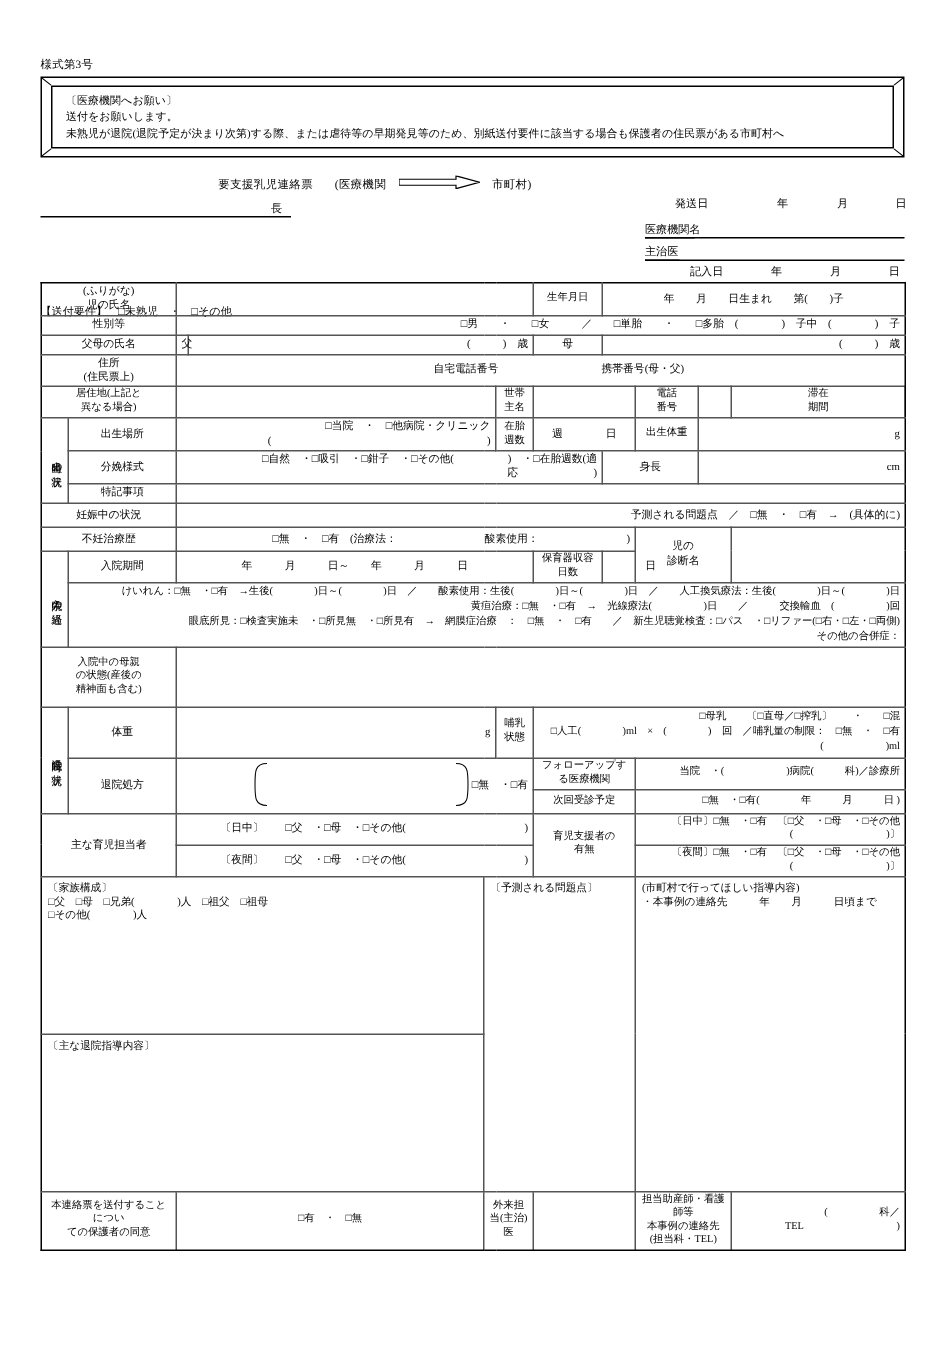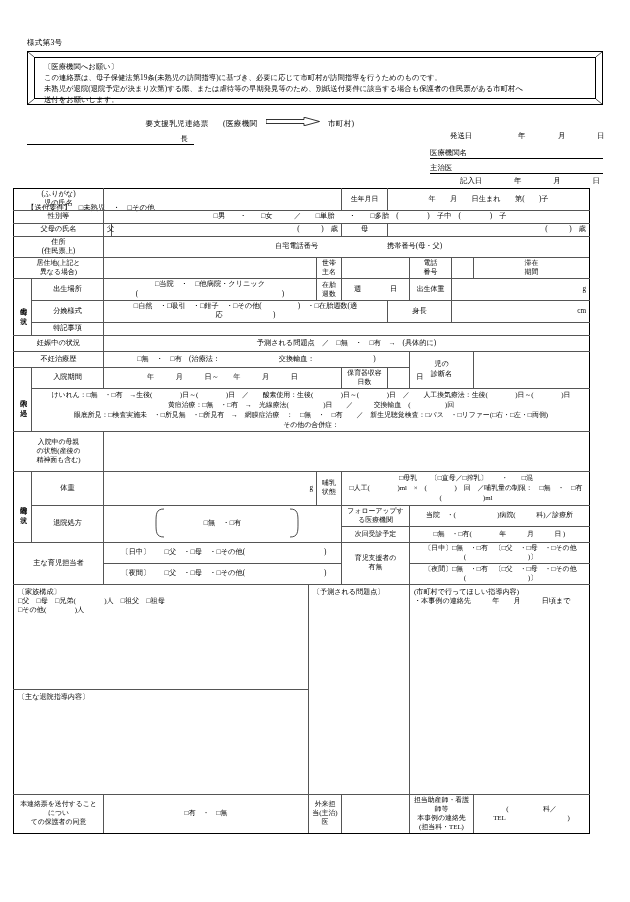--- a/index.html
+++ b/index.html
@@ -121,42 +121,42 @@
     position: absolute;
     left: 460px;
     top: 176px;
     font-size: 7.4px;
     white-space: nowrap;
   }
 
   
   table.grid {
     position: absolute;
-    left: 13px;
+    left: 27px;
     top: 188px;
     width: 576px;
     border-collapse: collapse;
     table-layout: fixed;
     font-size: 7.2px;
   }
   table.grid td {
     border: 0.7px solid #555;
     padding: 1px 3px;
     vertical-align: middle;
     line-height: 1.3;
     height: 13px;
     box-sizing: border-box;
   }
   .outer-top   { border-top: 1.4px solid #000 !important; }
   .outer-left  { border-left: 1.4px solid #000 !important; }
   .outer-right { border-right: 1.4px solid #000 !important; }
   .outer-bot   { border-bottom: 1.4px solid #000 !important; }
 
   .c  { text-align: center; }
-  .l  { text-align: center; }
+  .l  { text-align: right; }
   .r  { text-align: right; }
   .tiny { font-size: 6.9px; }
   .vtop { vertical-align: top; padding-top: 2px; }
 
   .vert {
     writing-mode: vertical-rl;
     text-orientation: upright;
     margin: 0 auto;
     letter-spacing: 0.5px;
     line-height: 1.1;
@@ -200,23 +200,22 @@
   <div class="notice-outer">
     <div class="notice-inner"></div>
     <svg class="notice-corner" viewBox="0 0 576 54" preserveAspectRatio="none">
       <line x1="0" y1="0" x2="6" y2="5" stroke="#000" stroke-width="0.7"></line>
       <line x1="576" y1="0" x2="570" y2="5" stroke="#000" stroke-width="0.7"></line>
       <line x1="0" y1="54" x2="6" y2="49" stroke="#000" stroke-width="0.7"></line>
       <line x1="576" y1="54" x2="570" y2="49" stroke="#000" stroke-width="0.7"></line>
     </svg>
     <div class="notice-text">
       <div>〔医療機関へお願い〕</div>
-      <div>この連絡票は、母子保健法第19条(未熟児の訪問指導)に基づき、必要に応じて市町村が訪問指導を行うためのものです。</div>
+      <div>送付をお願いします。</div>
       <div>未熟児が退院(退院予定が決まり次第)する際、または虐待等の早期発見等のため、別紙送付要件に該当する場合も保護者の住民票がある市町村へ</div>
-      <div>送付をお願いします。</div>
     </div>
   </div>
 
   <div class="doc-title">
     <span>要支援乳児連絡票</span>
     <span style="display:inline-block;width:10px"></span>
     <span>(医療機関</span>
     <span class="arrow-wrap">
       <svg width="54" height="9" viewBox="0 0 54 9">
         <polygon points="0,2.5 38,2.5 38,0.2 53.5,4.5 38,8.8 38,6.5 0,6.5" fill="none" stroke="#000" stroke-width="0.8"></polygon>
@@ -355,21 +354,21 @@
     <tr>
       <td class="c outer-left" colspan="2" style="height:16px">妊娠中の状況</td>
       <td class="l outer-right" colspan="9">予測される問題点　／　□無　・　□有　→　(具体的に)</td>
     </tr>
 
     <tr>
       <td class="c outer-left" colspan="2" style="height:16px">不妊治療歴</td>
       <td class="l" colspan="6">
         <span>□無　・　□有　(治療法：</span>
         <span class="g6"></span>
-        <span>交換輸血：</span>
+        <span>酸素使用：</span>
         <span class="g6"></span>
         <span>)</span>
       </td>
       <td class="c" colspan="2" rowspan="2">
         <span class="blk">児の</span>
         <span class="blk">診断名</span>
       </td>
       <td class="outer-right" rowspan="2"></td>
     </tr>
 

